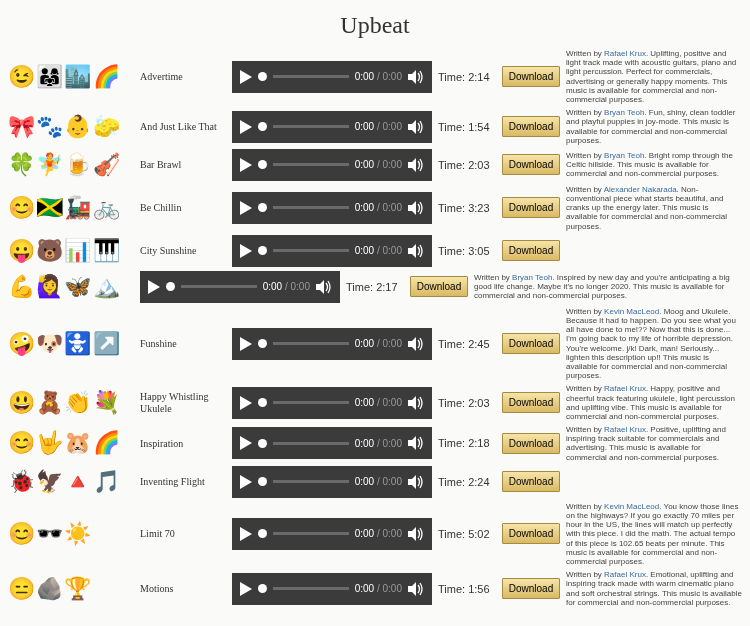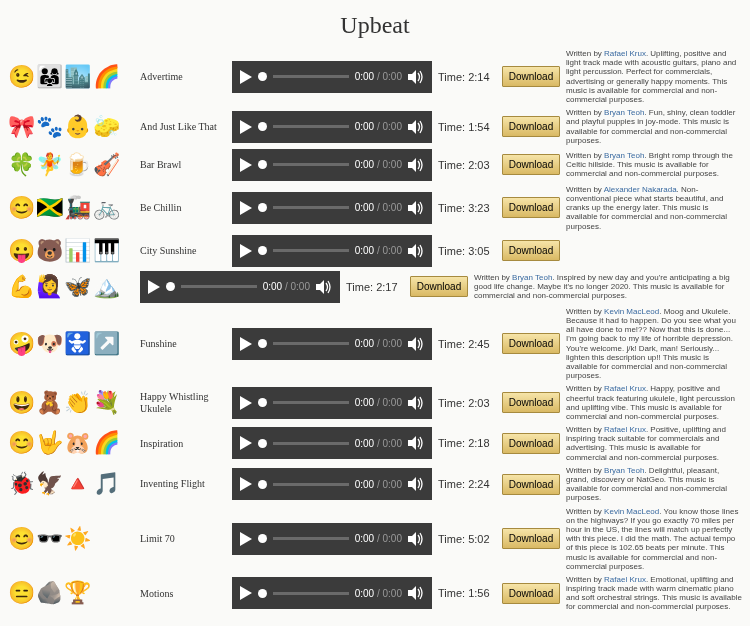--- a/index.html
+++ b/index.html
@@ -323,21 +323,20 @@
         <span class="vol">
           <svg width="16" height="14" viewBox="0 0 16 14">
             <polygon points="0,4 4,4 8,0 8,14 4,10 0,10" fill="#fff"></polygon>
             <path d="M10 3 Q13 7 10 11" stroke="#fff" stroke-width="1.3" fill="none"></path>
             <path d="M12 1 Q16 7 12 13" stroke="#fff" stroke-width="1.3" fill="none"></path>
           </svg>
         </span>
       </div>
       <div class="timecol">Time: 2:24</div>
       <div class="dl"><button>Download</button></div>
-      <div class="desc">Written by <a>Bryan Teoh</a>. Delightful, pleasant, grand, discovery or NatGeo. This music is available for commercial and non-commercial purposes.</div>
     </div>
     <div class="row">
       <div class="emojis">😊🕶️☀️</div>
       <div class="title">Limit 70</div>
       <div class="player">
         <span class="play-btn">
           <svg width="12" height="14" viewBox="0 0 12 14">
             <polygon points="0,0 12,7 0,14" fill="#fff"></polygon>
           </svg>
         </span>

